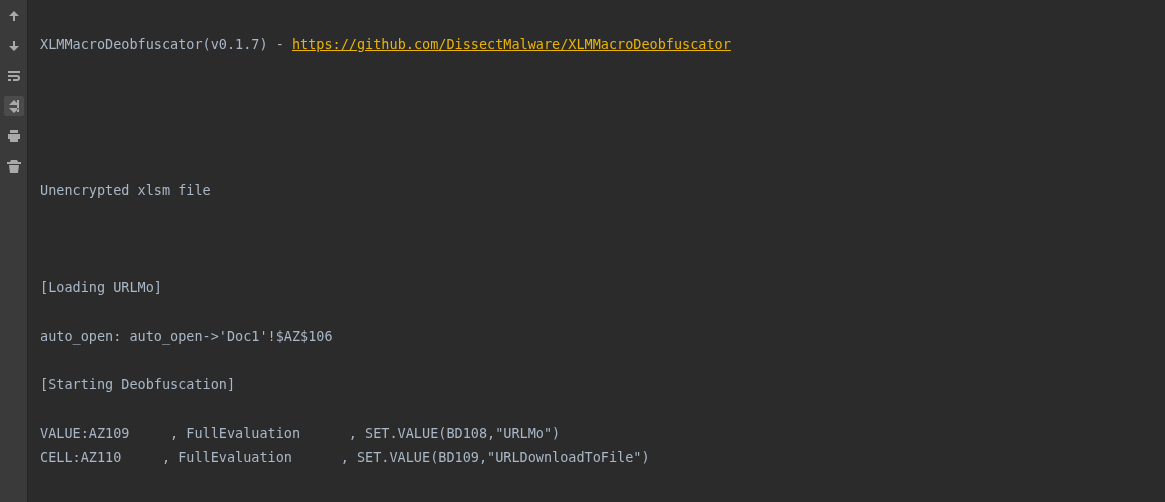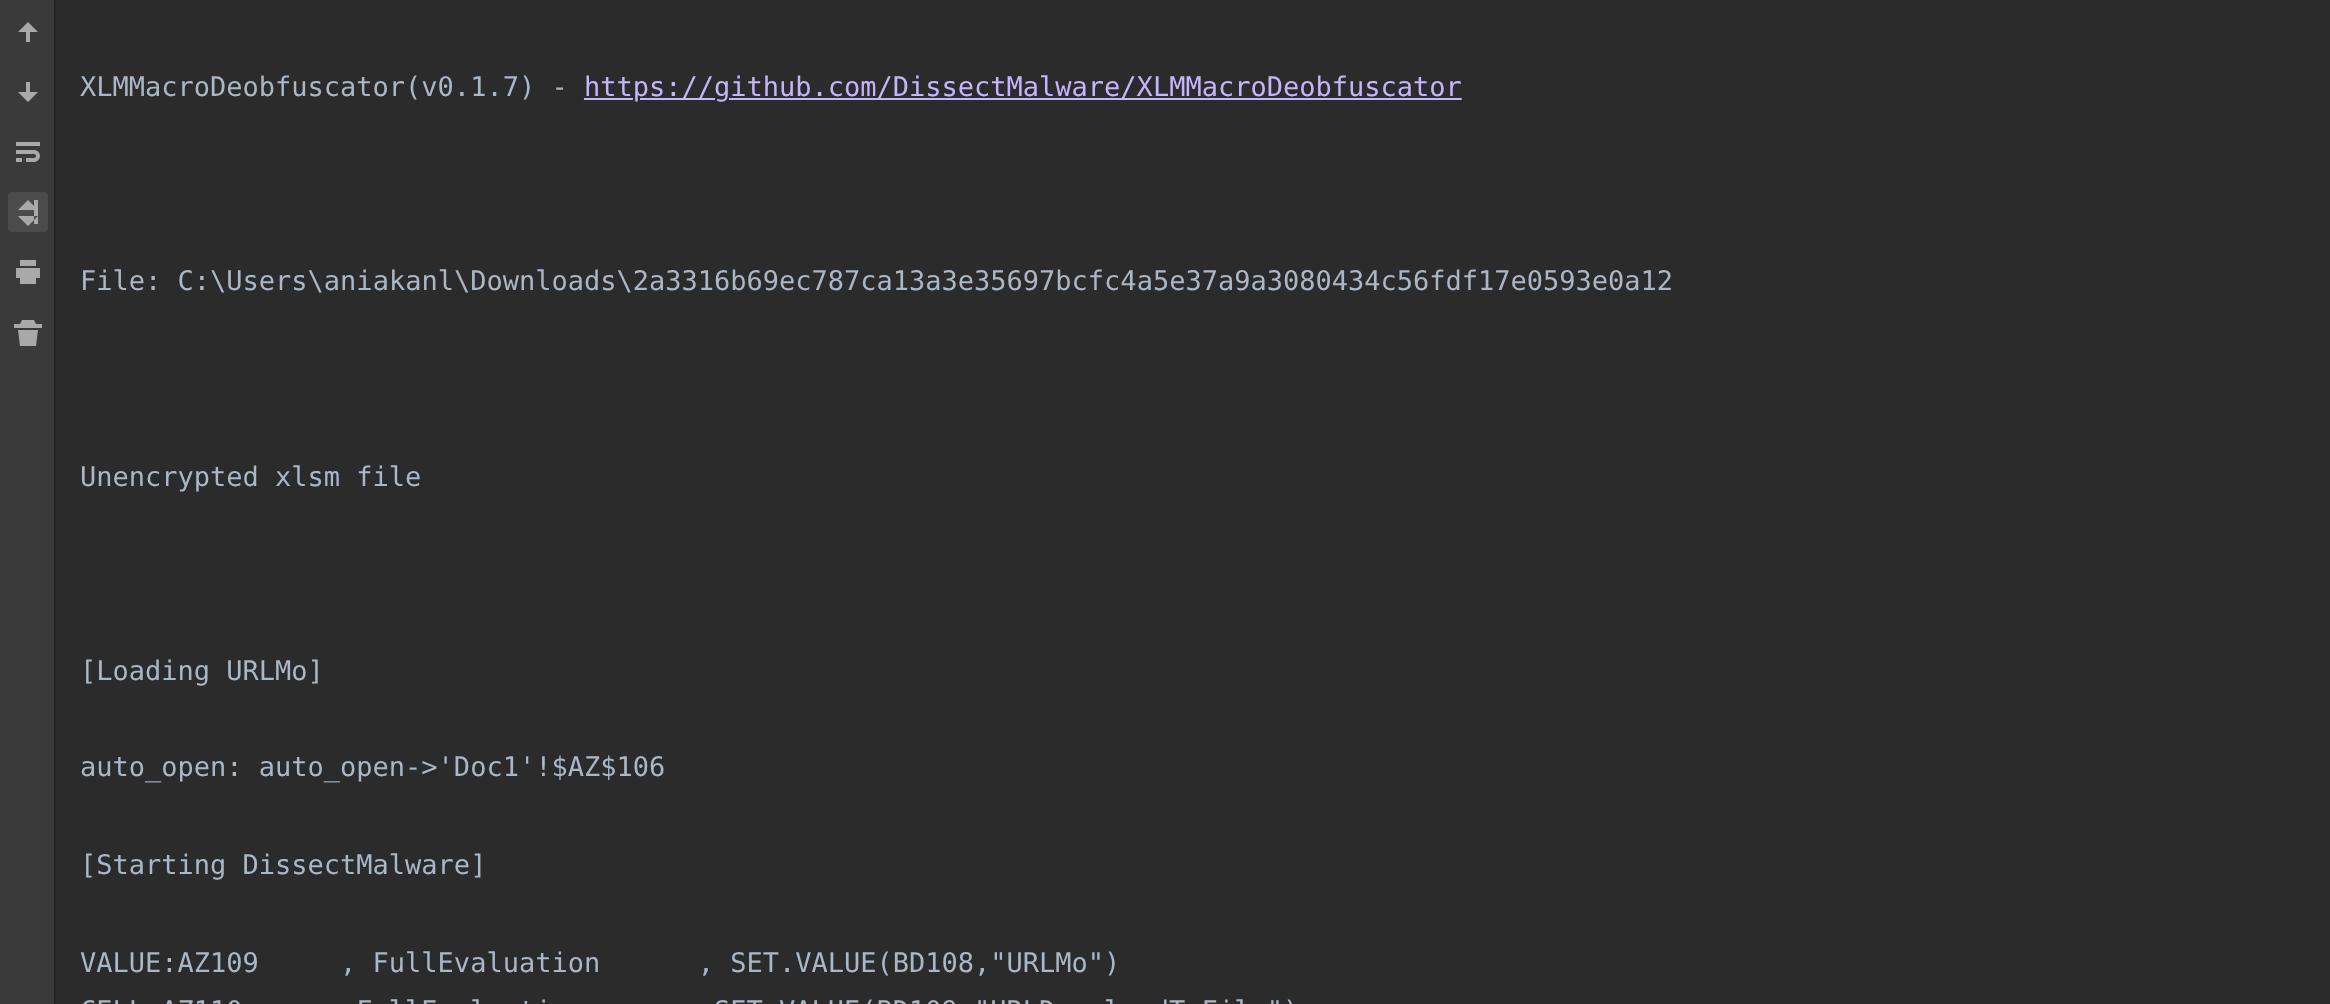--- a/index.html
+++ b/index.html
@@ -36,21 +36,21 @@
   .icon.hl { background: #4b4b4b; border-radius: 2px; }
   .console {
     flex: 1;
     padding: 8px 12px 8px 12px;
     line-height: 1.8;
     white-space: pre;
     overflow: hidden;
     background: #2b2b2b;
   }
   .line { display: block; }
-  a.link { color: #c4b5fd; text-decoration: underline; }
+  a.link { color: #eab308; text-decoration: underline; }
 </style>
 </head>
 <body>
 
 <div class="sidebar">
   <div class="icon">
     <svg viewBox="0 0 16 16">
         <path d="M8 3l5 5H9v5H7V8H3z"></path>
       </svg>
   </div>
@@ -77,23 +77,22 @@
   <div class="icon">
     <svg viewBox="0 0 16 16">
         <path d="M5 2h6l1 2h3v2H1V4h3zM3 7h10l-1 8H4z"></path>
       </svg>
   </div>
 </div>
 
 <div class="console">
 <span class="line"><span>XLMMacroDeobfuscator(v0.1.7) - </span><a class="link">https://github.com/DissectMalware/XLMMacroDeobfuscator</a></span>
 <span class="line"> </span>
-<span class="line"><span>File: </span><span>C:\Users\aniakanl\Downloads\2a3316b69ec787ca13a3e35697bcfc4a5e37a9a3080434c56fdf17e0593e0a12</span></span>
 <span class="line"> </span>
 <span class="line">Unencrypted xlsm file</span>
 <span class="line"> </span>
 <span class="line">[Loading URLMo]</span>
 <span class="line">auto_open: auto_open-&gt;'Doc1'!$AZ$106</span>
-<span class="line">[Starting DissectMalware]</span>
+<span class="line">[Starting Deobfuscation]</span>
 <div id="rows"><span class="line">VALUE:AZ109     , FullEvaluation      , SET.VALUE(BD108,"URLMo")</span><span class="line">CELL:AZ110     , FullEvaluation      , SET.VALUE(BD109,"URLDownloadToFile")</span></div>
 
 
 </div>
 
 </body></html>

